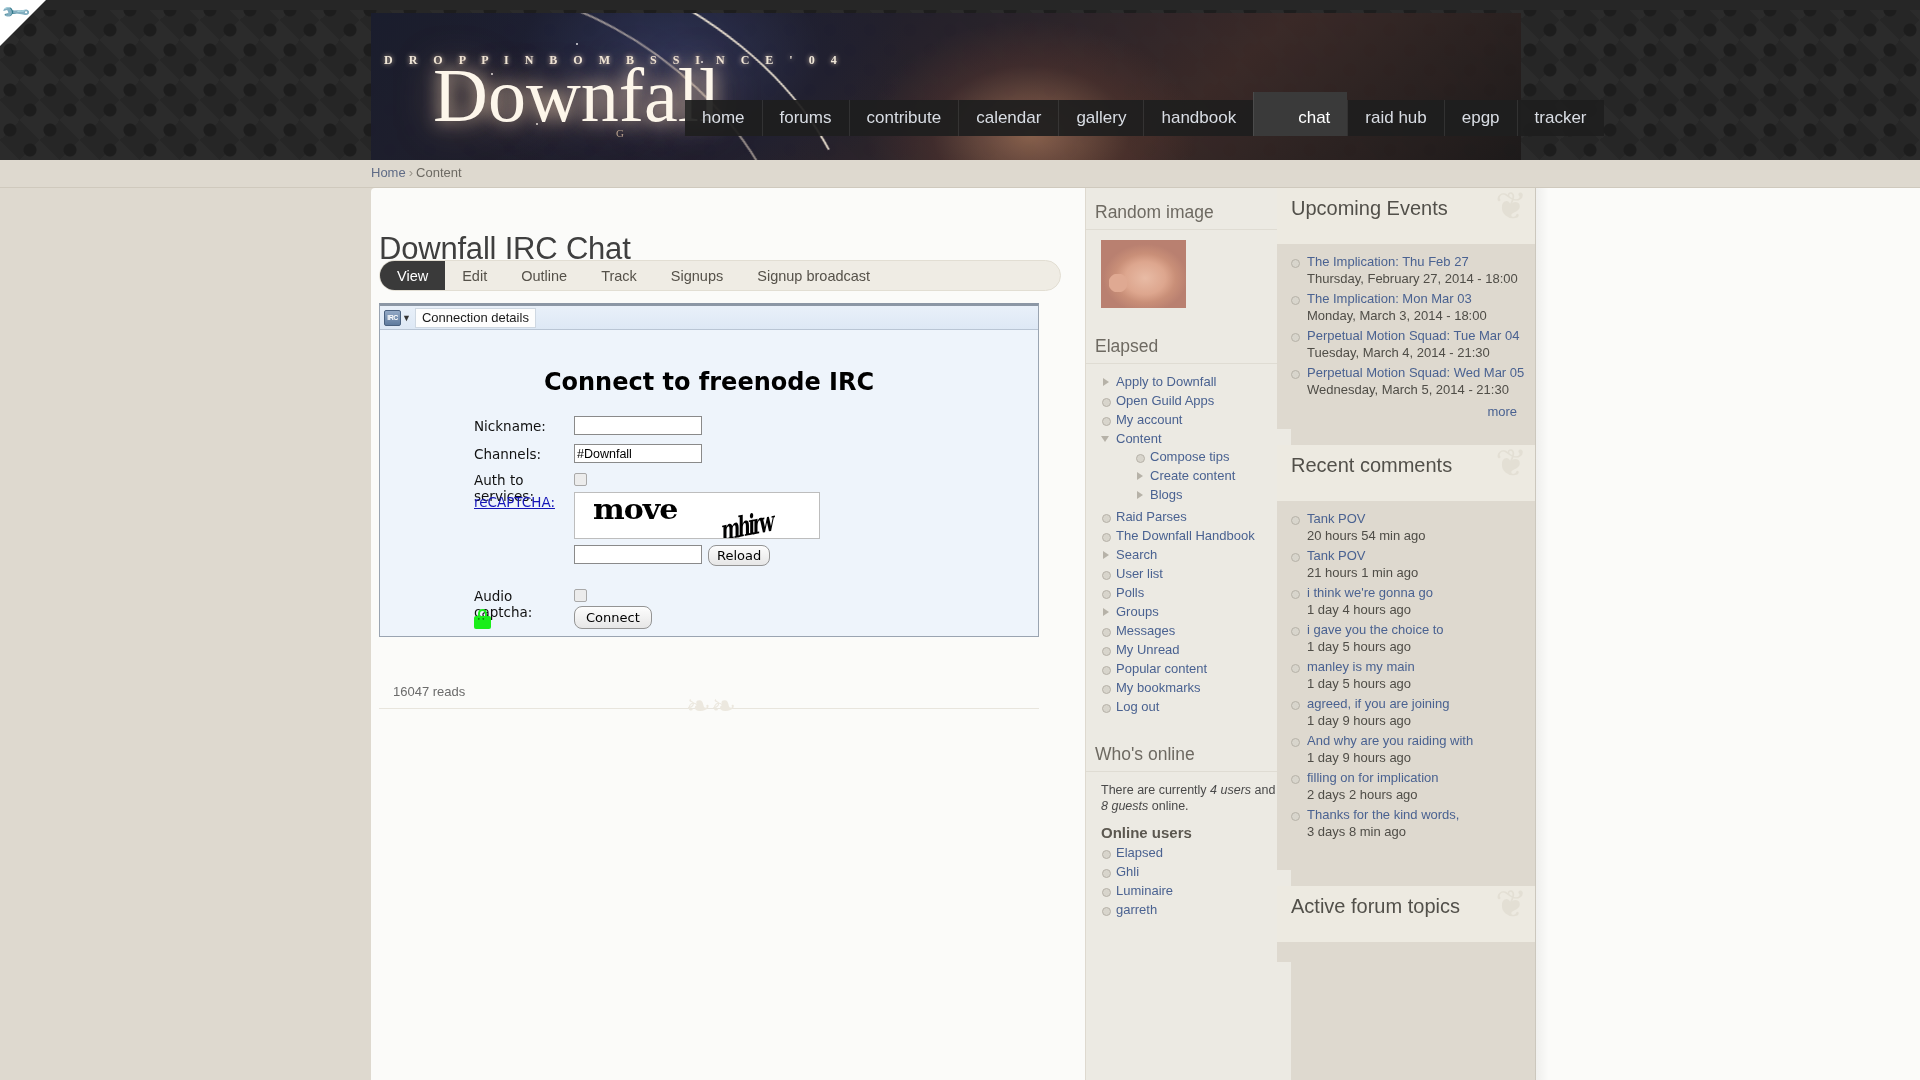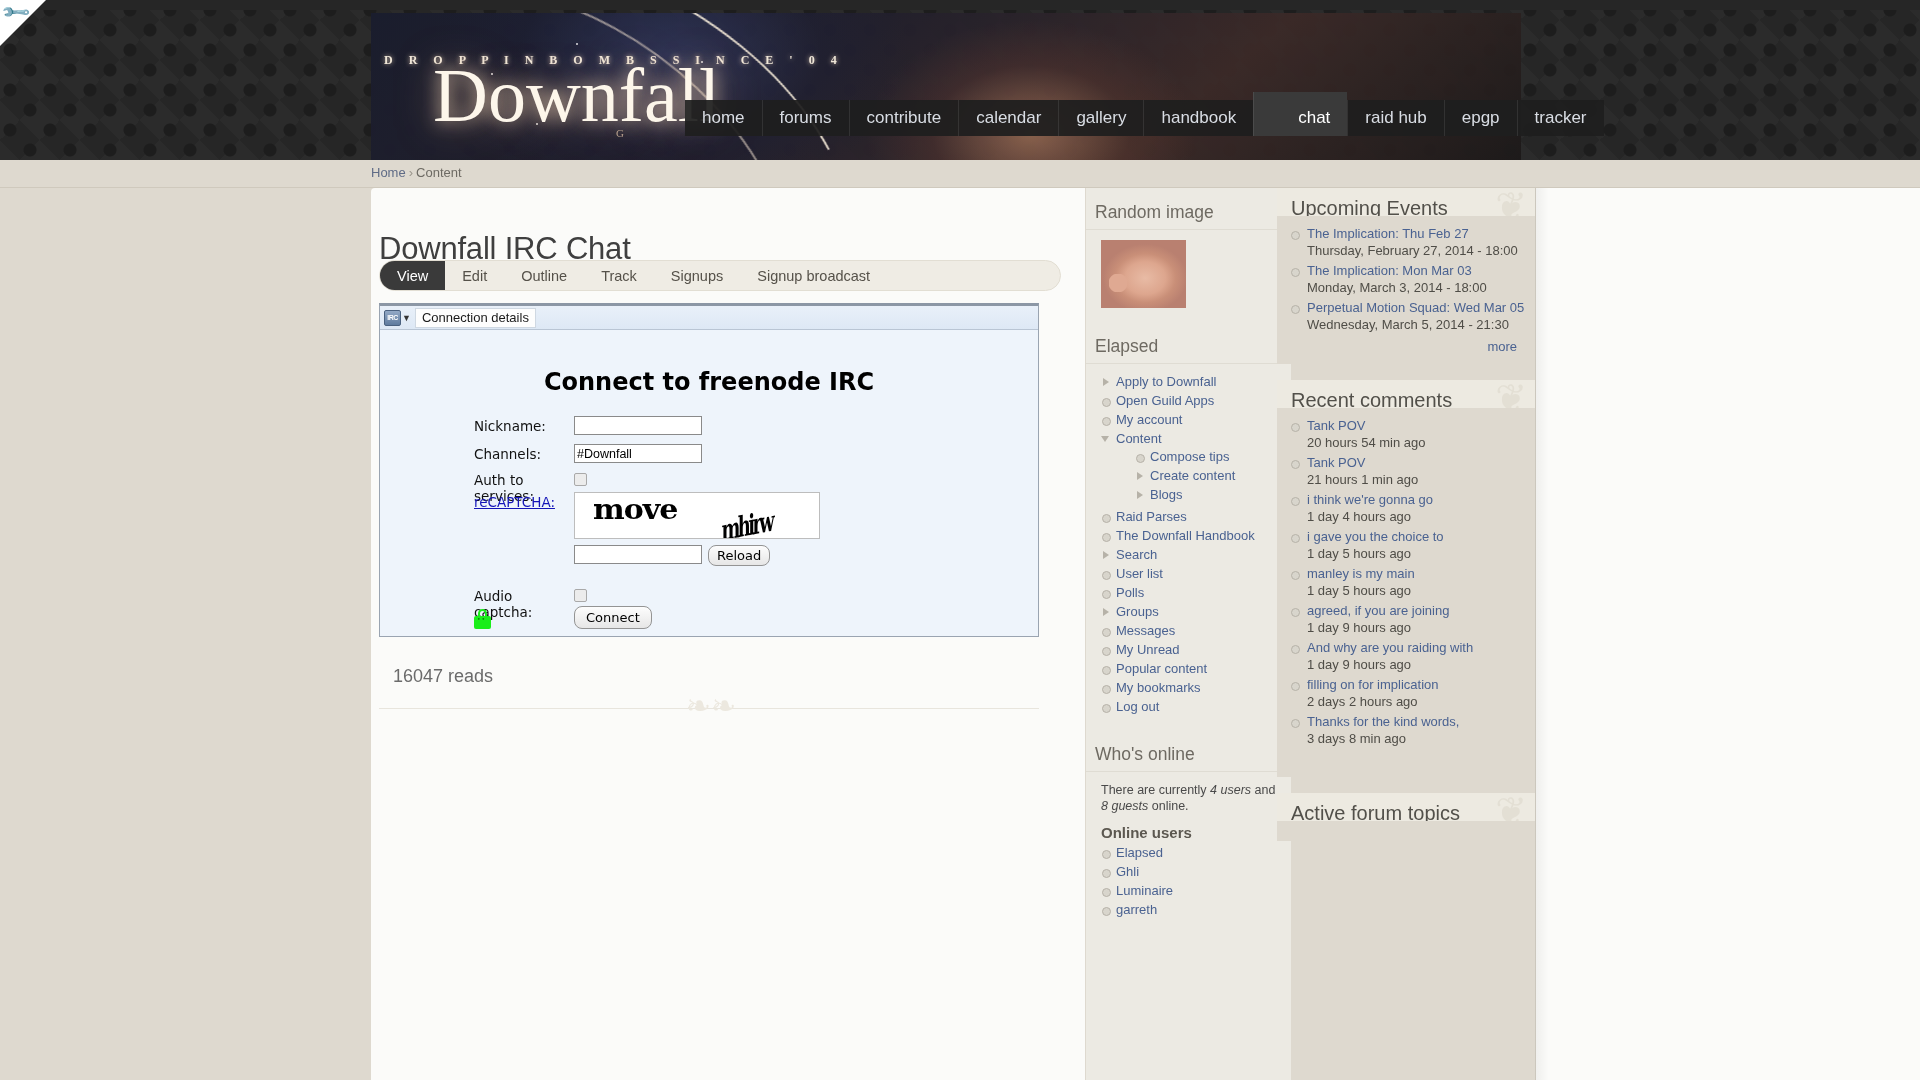--- a/index.html
+++ b/index.html
@@ -357,22 +357,22 @@
   }
   #lockicon .eyes {
     position: absolute; left: 3px; top: 8px;
     width: 11px; height: 4px;
     color: #0a7a0a; font-size: 6px; line-height: 4px;
     letter-spacing: 1px;
   }
 
   #reads {
     position: absolute;
-    left: 22px; top: 478px;
-    font-size: 18px;
+    left: 22px; top: 496px;
+    font-size: 13px;
     color: #6b6b6b;
   }
   #divider {
     position: absolute;
     left: 8px; top: 520px;
     width: 660px; height: 1px;
     background: #e8e5dd;
   }
   #divider-orn {
     position: absolute;
@@ -473,21 +473,21 @@
   
   #side-right {
     position: absolute;
     left: 1277px; top: 188px;
     width: 258px; height: 892px;
     background: transparent;
   }
   .block { margin-bottom: 16px; }
   .block-head {
     position: relative;
-    height: 28px;
+    height: 56px;
     background: #edeae1;
     overflow: hidden;
   }
   .block-head h2 {
     position: absolute;
     left: 14px; top: 9px;
     margin: 0;
     font-size: 20px;
     font-weight: normal;
     color: #52504a;
@@ -721,20 +721,24 @@
         <ul>
           <li class="bullet-dot">
             <a href="#">The Implication: Thu Feb 27</a>
             <span class="meta">Thursday, February 27, 2014 - 18:00</span>
           </li>
           <li class="bullet-dot">
             <a href="#">The Implication: Mon Mar 03</a>
             <span class="meta">Monday, March 3, 2014 - 18:00</span>
           </li>
           <li class="bullet-dot">
+            <a href="#">Perpetual Motion Squad: Tue Mar 04</a>
+            <span class="meta">Tuesday, March 4, 2014 - 21:30</span>
+          </li>
+          <li class="bullet-dot">
             <a href="#">Perpetual Motion Squad: Wed Mar 05</a>
             <span class="meta">Wednesday, March 5, 2014 - 21:30</span>
           </li>
         </ul>
         <div class="more-link">
           <a href="#">more</a>
         </div>
       </div>
     </div>
 

